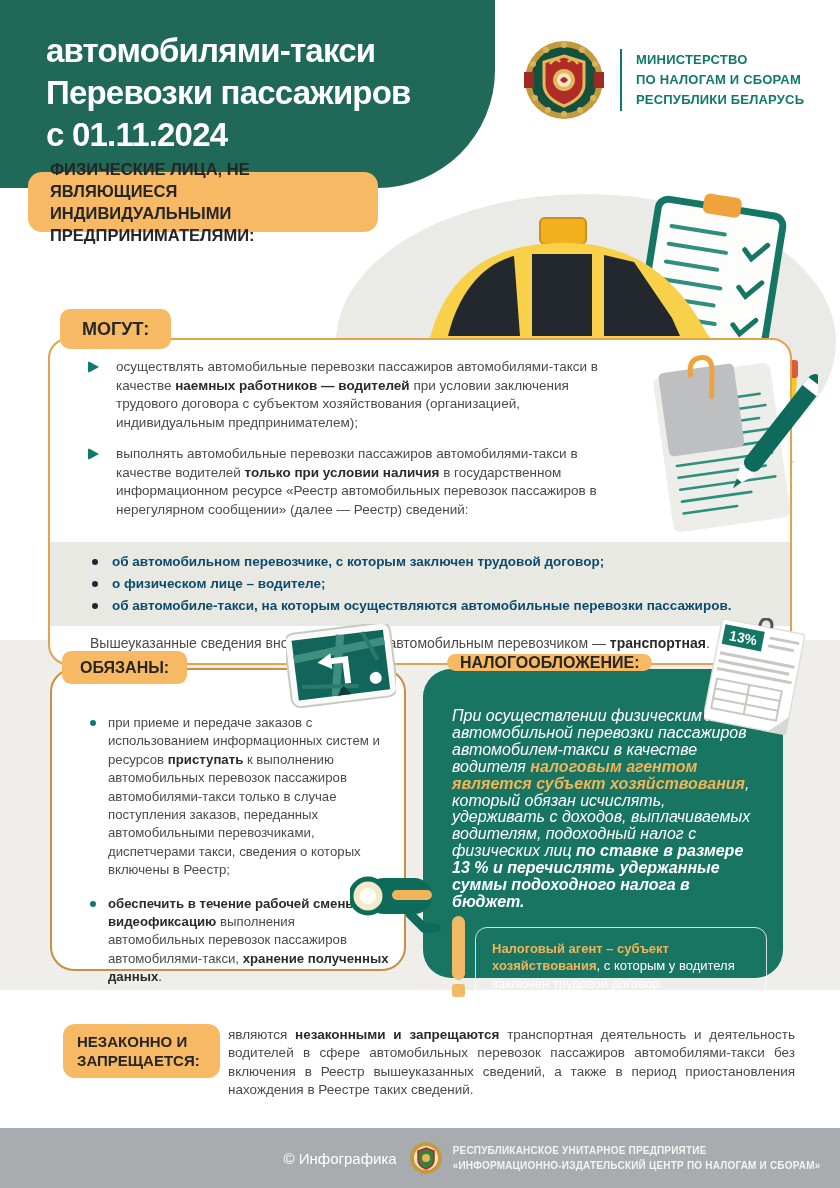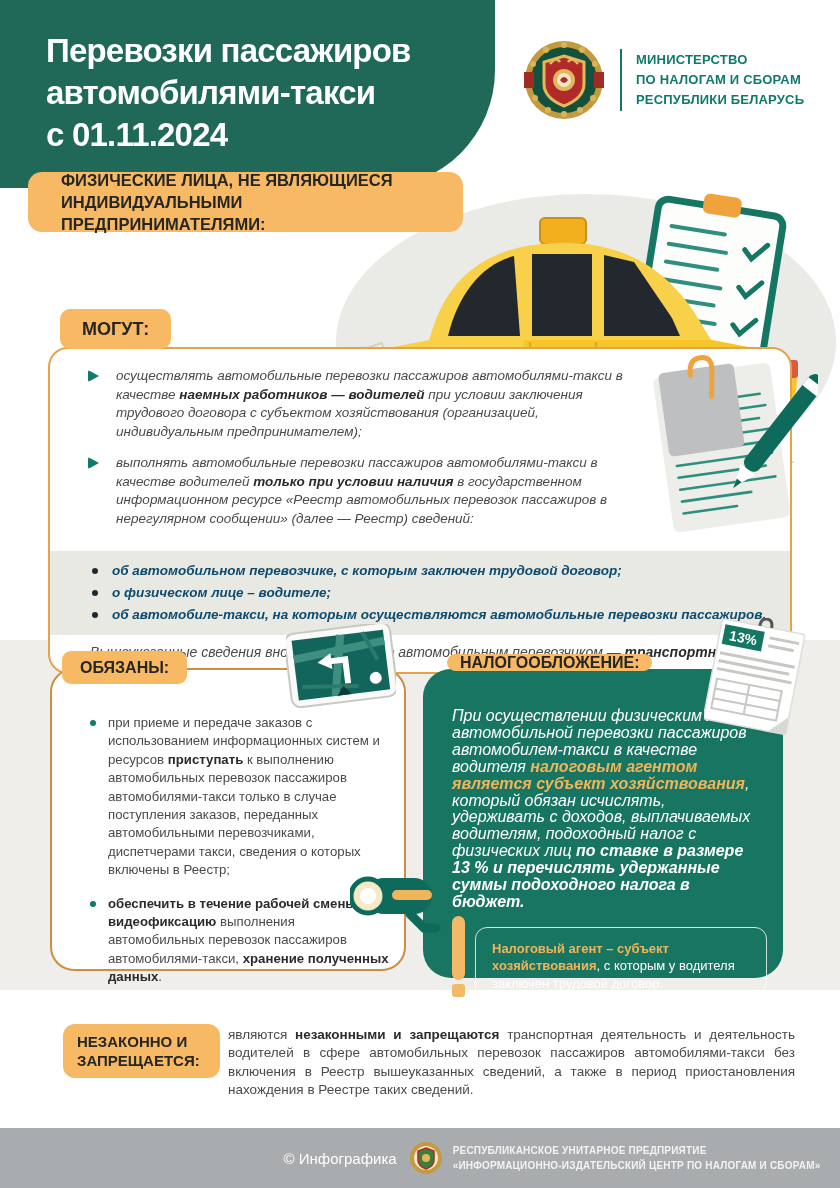--- a/index.html
+++ b/index.html
@@ -11,30 +11,30 @@
   .header-green { position:absolute; left:0; top:0; width:495px; height:188px;
      background:#206857; border-radius:0 0 118px 0; }
   .title { position:absolute; left:46px; top:30px; color:#fff; font-weight:bold;
      font-size:33px; line-height:42px; letter-spacing:-0.8px; }
   .ministry { position:absolute; left:524px; top:40px; display:flex; align-items:center; }
   .ministry .divider { width:2px; height:62px; background:#0E7A6B; margin:0 14px 0 16px; }
   .ministry-text { color:#0E7A6B; font-weight:bold; font-size:13px; line-height:20px; letter-spacing:0.2px; }
 
   .badge { position:absolute; background:#F7B963; border-radius:12px; color:#262626;
      font-weight:bold; display:flex; align-items:center; z-index:5; }
-  .audience-badge { left:28px; top:172px; width:435px; height:60px; padding:6px 33px;
+  .audience-badge { left:28px; top:172px; width:350px; height:60px; padding:6px 22px;
      font-size:16.5px; line-height:22px; border-radius:14px; }
 
   
   .taxi-scene { position:absolute; left:330px; top:178px; z-index:1; }
 
   
   .mogut-badge { left:60px; top:309px; height:40px; padding:0 22px; font-size:18px; border-radius:10px; }
   .panel { position:absolute; background:#fff; border:2px solid #E2A44B; }
-  .mogut-box { left:48px; top:347px; width:744px; border-radius:20px; overflow:hidden; z-index:2;font-style:italic; }
+  .mogut-box { left:48px; top:338px; width:744px; border-radius:20px; overflow:hidden; z-index:2; }
   .arrow-list { list-style:none; padding:18px 0 10px 38px; }
   .arrow-list li { position:relative; width:535px; padding-left:28px; font-size:13.5px;
      line-height:18.5px; color:#4a4a4a; margin-bottom:13px; }
   .arrow { position:absolute; left:0; top:3px; width:0; height:0;
      border-left:11px solid #0E7A6B; border-top:6px solid transparent; border-bottom:6px solid transparent; border-radius:2px; }
   .b { font-weight:bold; color:#2b2b2b; }
   .registry-strip { background:#E9E9E4; padding:9px 0 9px 40px; }
   .registry-strip ul { list-style:none; }
   .registry-strip li { position:relative; padding-left:22px; color:#0c4a6e; font-weight:bold;
      font-size:13.5px; line-height:22px; }
@@ -82,22 +82,22 @@
   .org-text { color:#F3F3F1; font-size:10px; font-weight:bold; line-height:15px;
      letter-spacing:0.2px; margin-left:10px; }
 </style>
 </head>
 <body>
 
 <div class="page">
 
   <div class="header-green">
     <div class="title">
+      <div>автомобилями-такси</div>
       <div>Перевозки пассажиров</div>
-      <div>автомобилями-такси</div>
       <div>с 01.11.2024</div>
     </div>
   </div>
 
   <div class="ministry">
     <svg width="80" height="80" viewBox="0 0 80 80">
       <circle cx="40" cy="40" r="39" fill="#C49A3F"></circle>
       <circle cx="40" cy="40" r="33" fill="#14513C"></circle>
       <g fill="#D9B558">
         <circle cx="40" cy="5" r="3"></circle>

